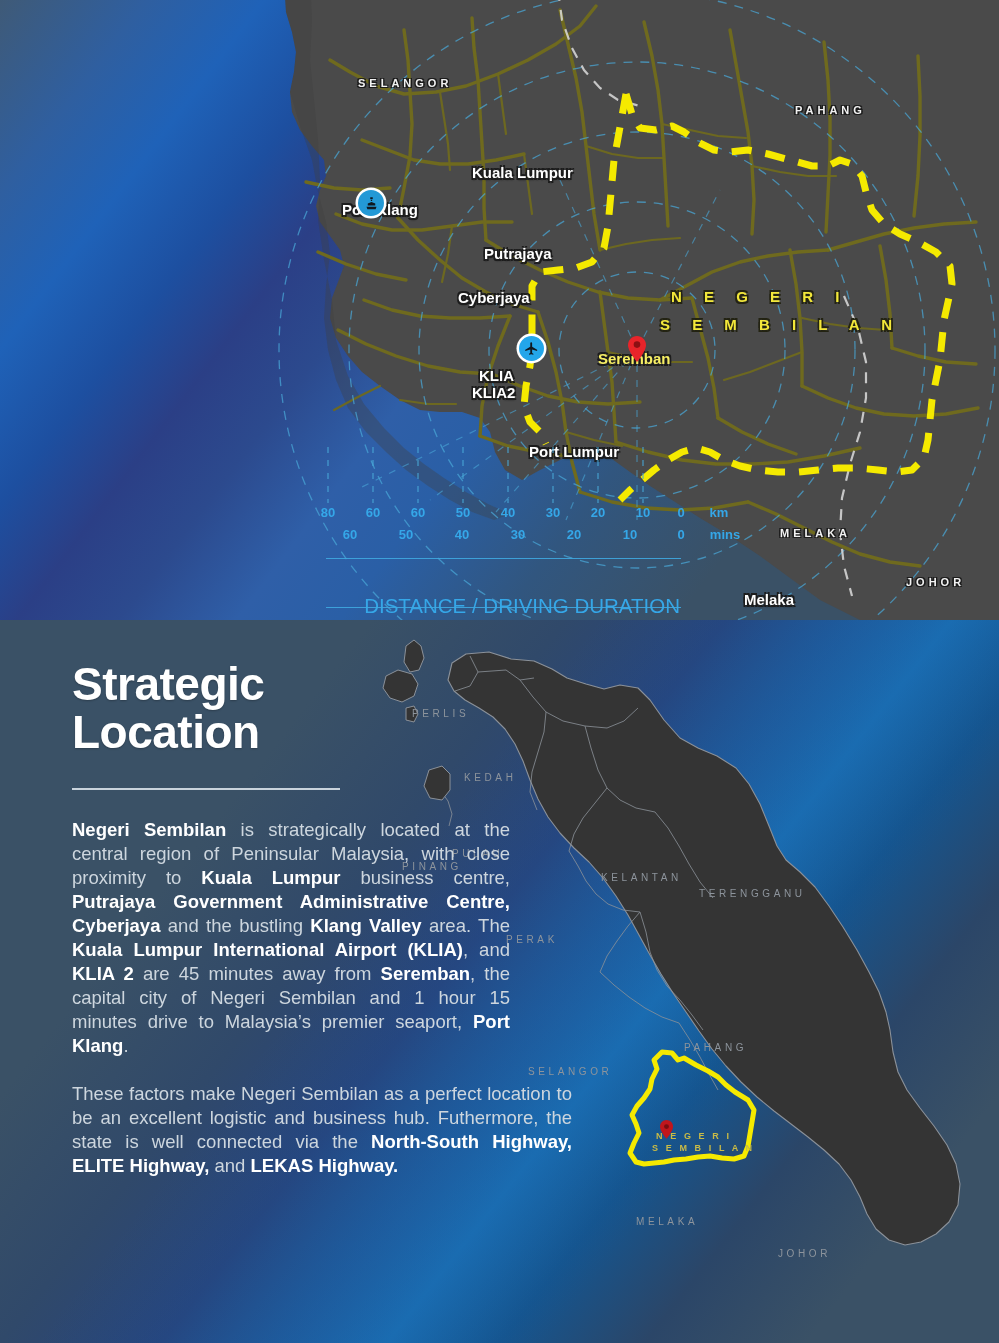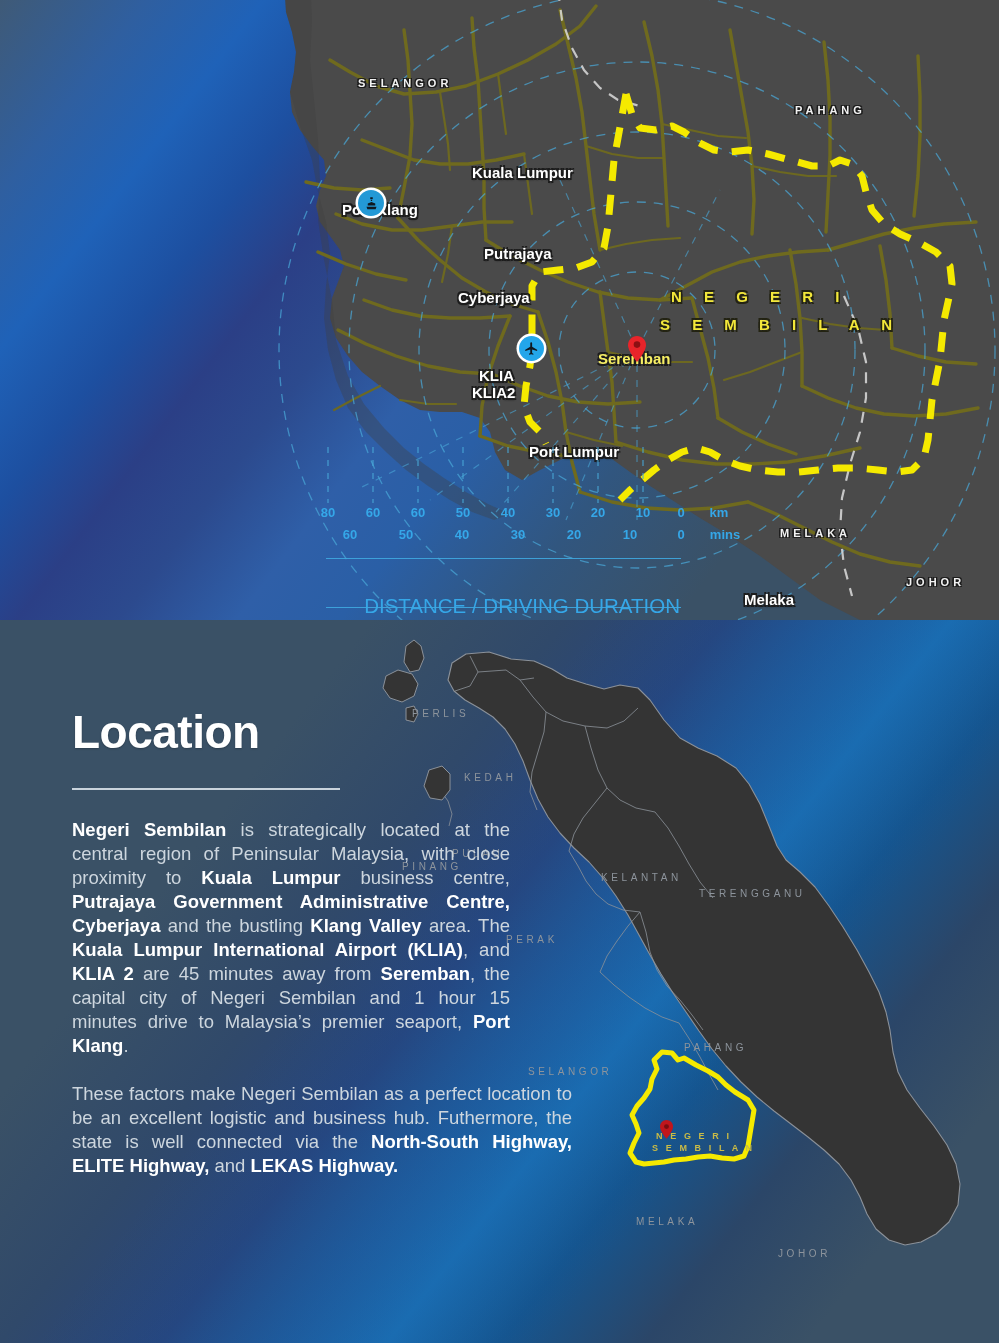--- a/index.html
+++ b/index.html
@@ -362,21 +362,21 @@
     <div class="scaleline" style="left:326px;top:558px;width:355px;"></div>
     <div style="position:absolute;left:300px;top:558px;width:380px;color:#35a7e8;font-size:20.5px;
                 text-align:right;line-height:25px;padding-top:3px;margin-top:32px;">
       <div>DISTANCE / DRIVING DURATION</div>
     </div>
     <div class="scaleline" style="left:326px;top:607px;width:355px;"></div>
   </div>
 
   <div class="panel">
     <h1 class="title">
-      <br>
+      <span>Strategic</span><br>
       <span>Location</span>
     </h1>
     <div class="rule"></div>
     <p class="body" id="para1"><b>Negeri Sembilan</b> is strategically located at the central region of Peninsular Malaysia, with close proximity to <b>Kuala Lumpur</b> business centre, <b>Putrajaya Government Administrative Centre, Cyberjaya</b> and the bustling <b>Klang Valley</b> area. The <b>Kuala Lumpur International Airport (KLIA)</b>, and <b>KLIA 2</b> are 45 minutes away from <b>Seremban</b>, the capital city of Negeri Sembilan and 1 hour 15 minutes drive to Malaysia’s premier seaport, <b>Port Klang</b>.</p>
     <p class="body p2" id="para2">These factors make Negeri Sembilan as a perfect location to be an excellent logistic and business hub. Futhermore, the state is well connected via  the <b>North-South Highway, ELITE Highway,</b> and <b>LEKAS Highway.</b></p>
   </div>
 
 </div>
 
 </body></html>

